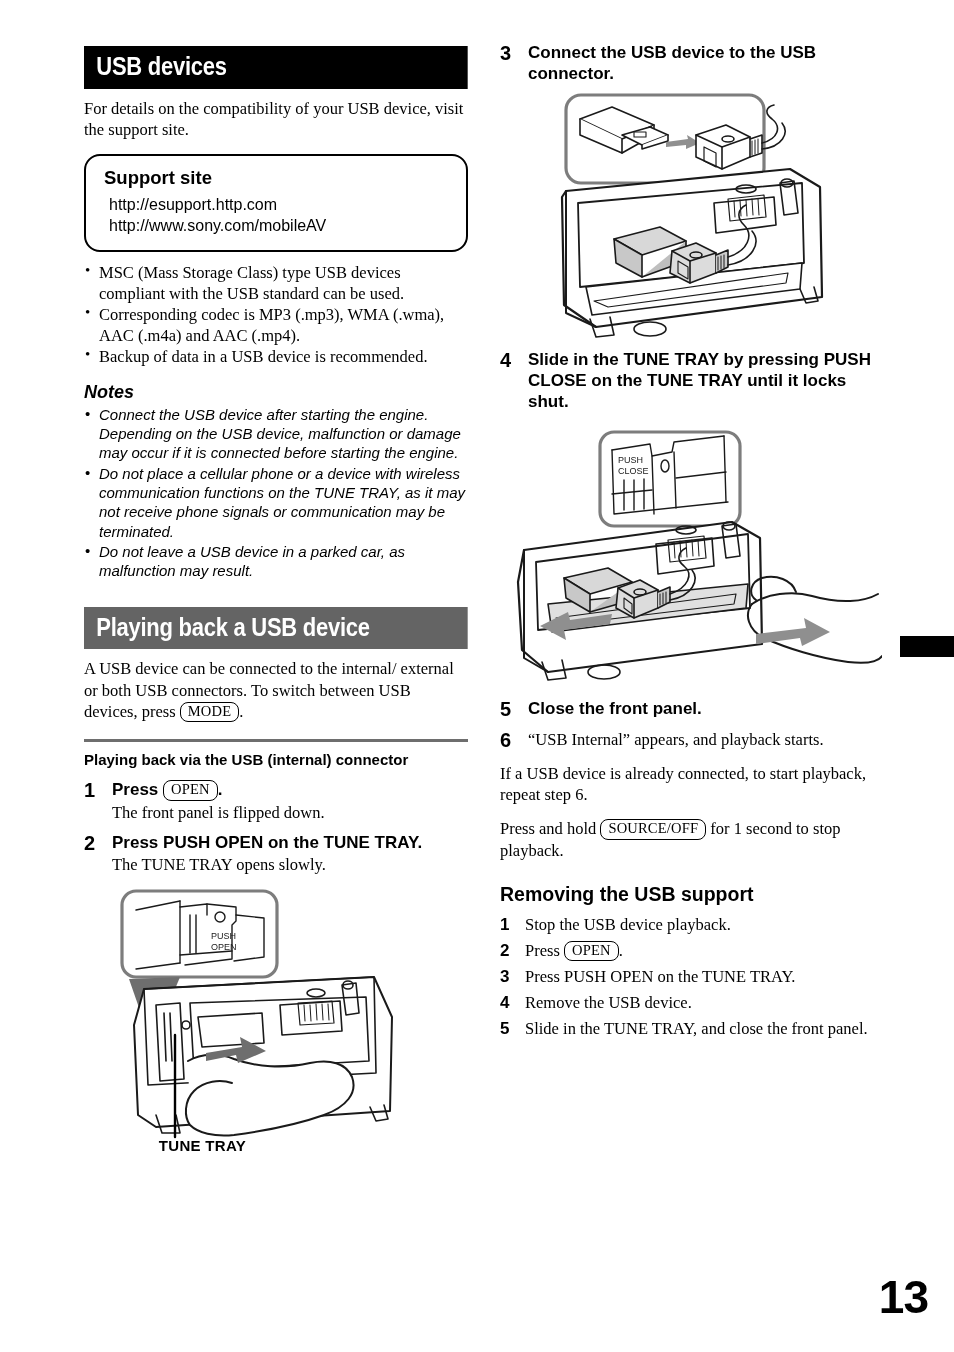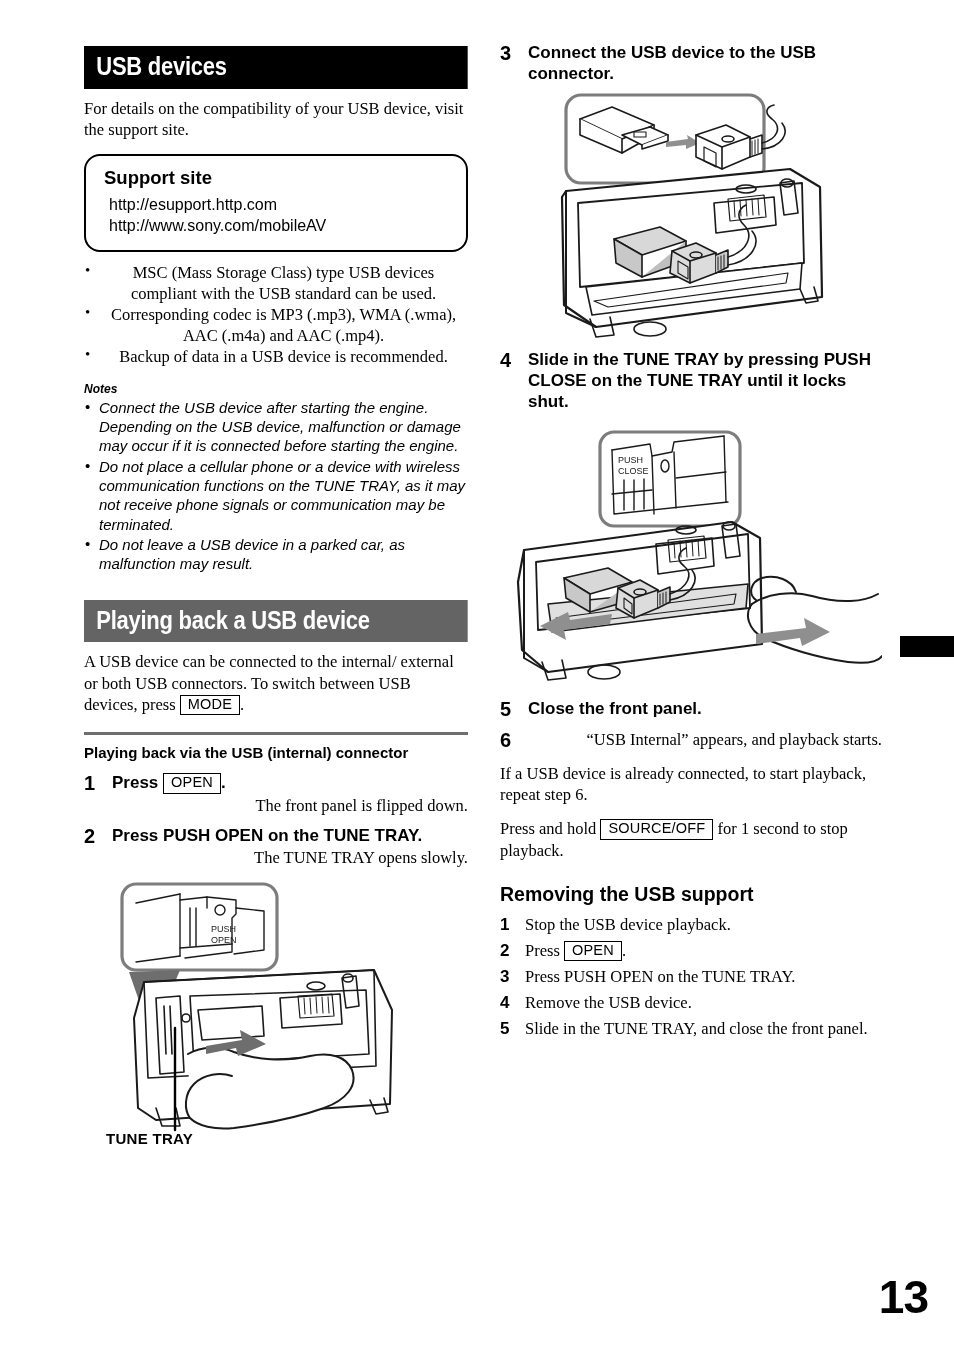--- a/index.html
+++ b/index.html
@@ -85,36 +85,35 @@
     list-style: none;
     margin: 6px 0 0 0;
     padding: 0;
   }
   ul.bullets > li {
     position: relative;
     padding-left: 15px;
     font-size: 16.5px;
     line-height: 1.28;
     margin-bottom: 0px;
-    text-align: center;
   }
   ul.bullets > li:before {
     content: "\2022";
     position: absolute;
     left: 1px;
     top: -1px;
     font-size: 15px;
   }
 
   
   .notes-head {
     font-family: "Liberation Sans", sans-serif;
     font-style: italic;
     font-weight: bold;
-    font-size: 12px;
+    font-size: 18px;
     margin-top: 14px;
   }
   ul.notes {
     list-style: none;
     margin: 2px 0 0 0;
     padding: 0;
     font-family: "Liberation Sans", sans-serif;
     font-style: italic;
     font-size: 15px;
   }
@@ -171,54 +170,53 @@
     font-family: "Liberation Sans", sans-serif;
     font-weight: bold;
     font-size: 17px;
     line-height: 1.25;
   }
   .step .sub {
     font-family: "Liberation Serif", serif;
     font-size: 16.5px;
     line-height: 1.28;
     margin-top: 1px;
-    text-align: right;
   }
   .step.plain .head {
     font-family: "Liberation Serif", serif;
     font-weight: normal;
     font-size: 16.5px;
     line-height: 1.28;
   }
   .step.plain { margin-top: 5px; padding-left: 25px; }
   .step.plain .num { font-size: 17px; top: 1px; }
 
   
   .pill {
     display: inline-block;
     border: 1.6px solid #000;
-    border-radius: 0;
+    border-radius: 8px;
     padding: 0px 7px 1px 7px;
-    font-family: Liberation Sans, sans-serif;
+    font-family: Liberation Serif, serif;
     font-size: 14.5px;
     font-weight: normal;
     line-height: 1.18;
     letter-spacing: 0.2px;
     vertical-align: 1px;
     white-space: nowrap;
   }
   .step .head .pill { font-weight: normal; }
 
   
   .figure { position: relative; }
   .fig-caption {
     font-family: "Liberation Sans", sans-serif;
     font-weight: bold;
     font-size: 15px;
-    text-align: left;
+    text-align: right;
     letter-spacing: 0.3px;
   }
 
   
   .edge-tab {
     position: absolute;
     left: 900px;
     top: 636px;
     width: 54px;
     height: 21px;

